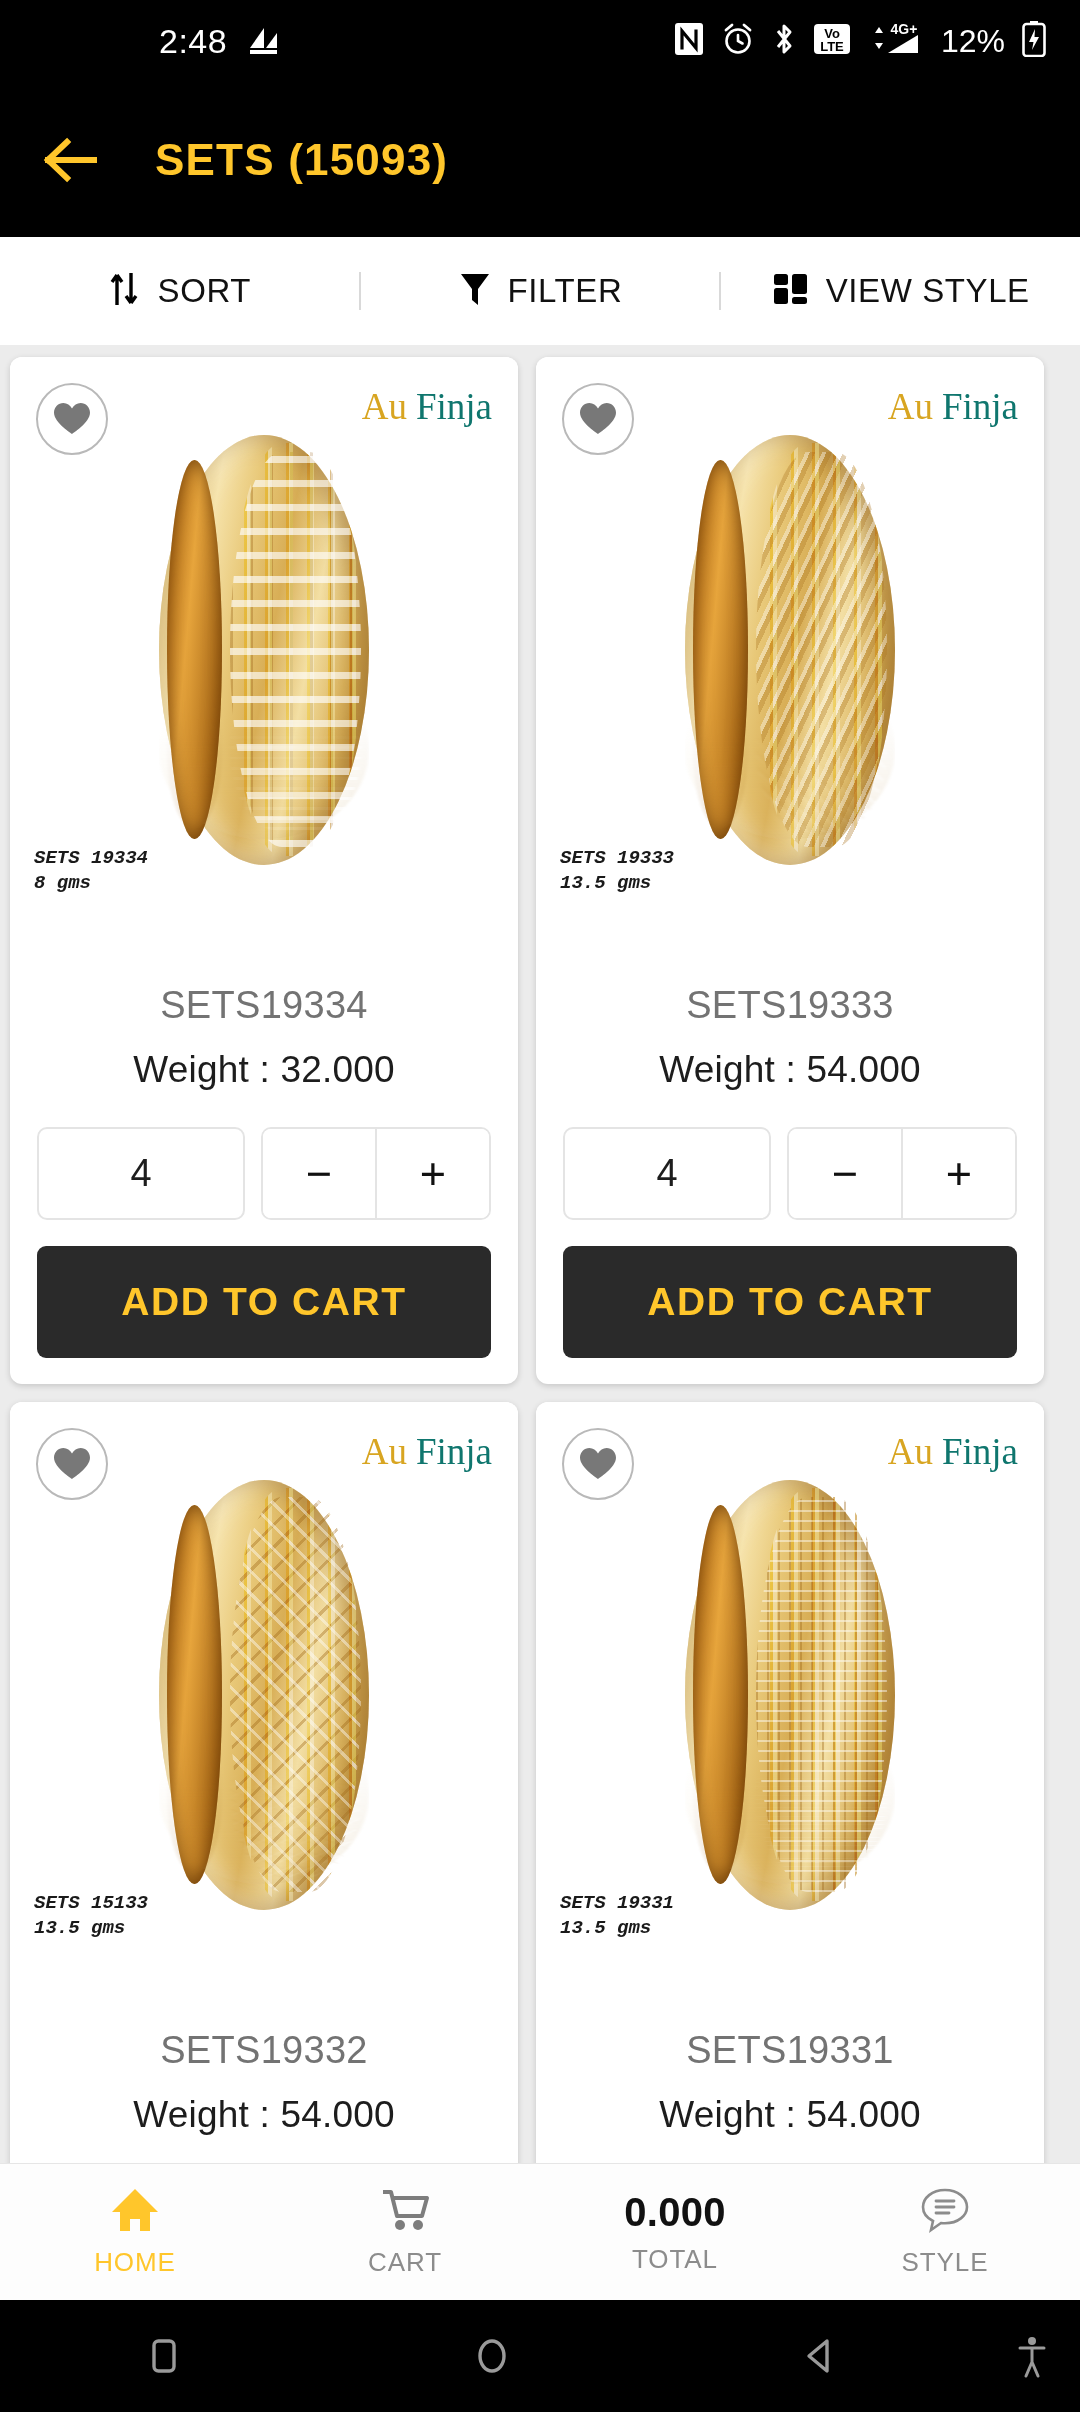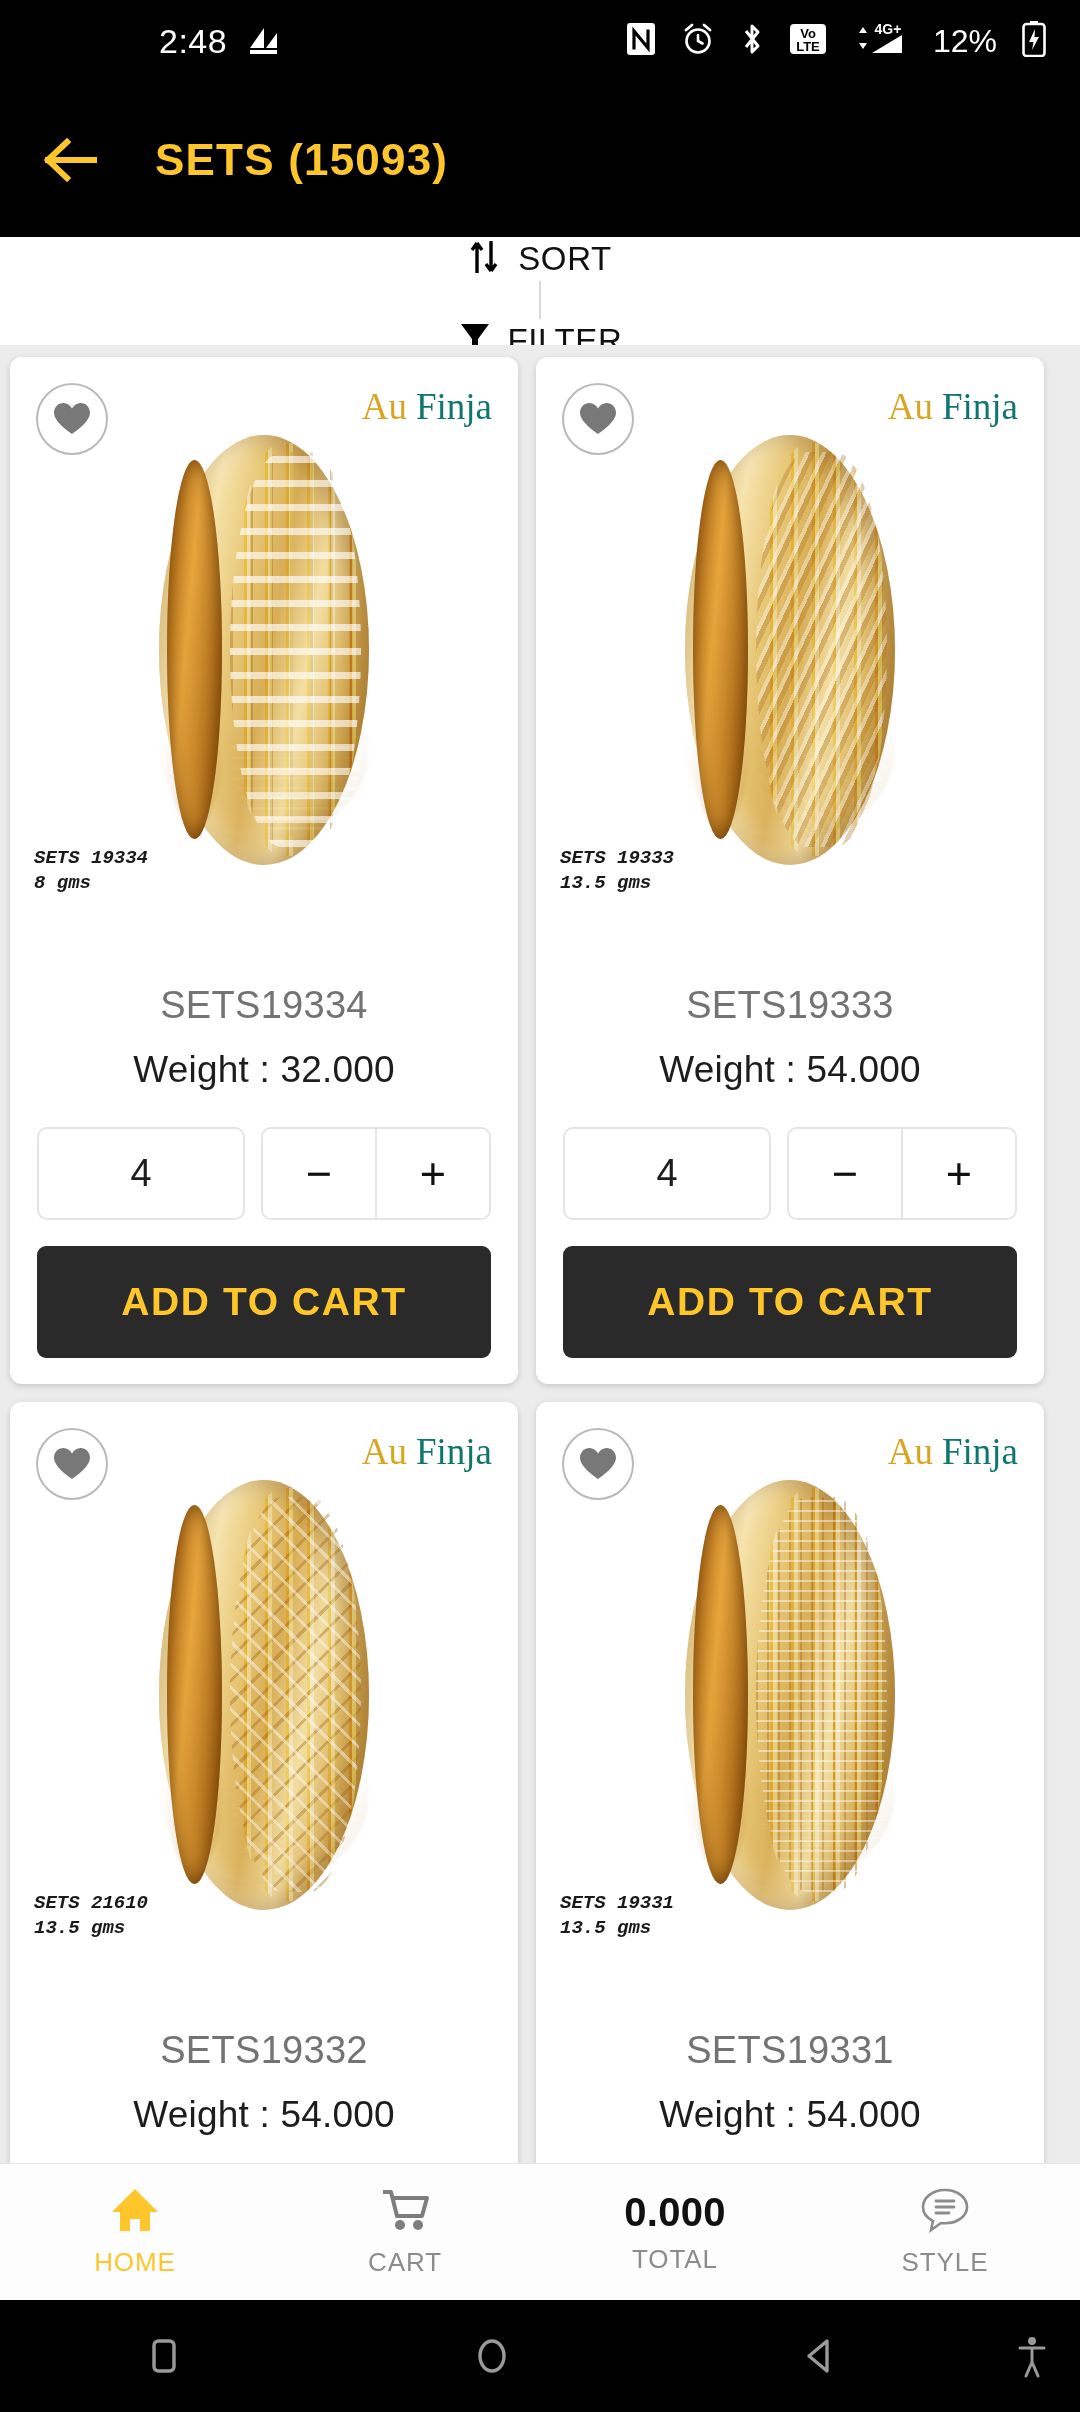--- a/index.html
+++ b/index.html
@@ -12,39 +12,39 @@
   }
 
   
   .status-bar{
     height:82px; background:#000; color:#fff;
     display:flex; align-items:center; padding:12px 34px;
     position:relative;
   }
   .sb-time{ font-size:34px; font-weight:400; letter-spacing:.5px; margin-left:125px;}
   .sb-left-icons{ display:flex; align-items:center; gap:14px; margin-left:20px;}
-  .sb-right{ margin-left:auto; display:flex; align-items:center; gap:25px;}
+  .sb-right{ margin-left:auto; display:flex; align-items:center; gap:17px;}
   .sb-battery-text{ font-size:32px; letter-spacing:0; }
   .ico{ display:inline-block; }
 
   
   .app-bar{
     height:155px; background:#000;
     display:flex; align-items:center; padding:0 40px;
   }
   .back-arrow{ width:62px; height:62px; flex:none; }
   .app-title{
     color:#FFC62B; font-size:44px; font-weight:700;
     letter-spacing:1.2px; margin-left:53px;
   }
 
   
   .toolbar{
     height:108px; background:#fff;
-    display:flex; align-items:center;flex-direction:column;
+    display:flex; align-items:center;
   }
   .tb-item{
     flex:1; display:flex; align-items:center; justify-content:center;
     gap:16px; height:100%;
   }
   .tb-label{ font-size:33px; color:#111; letter-spacing:.6px; font-weight:400;}
   .tb-div{ width:2px; height:38px; background:#d9d9d9; flex:none;}
 
   
   .content{
@@ -425,21 +425,21 @@
         <div class="grooves"></div>
       </div>
       <div class="reflection">
         <div class="bangle" style="margin-top:0">
           <div class="ring"></div>
           <div class="hole"></div>
           <div class="tex t-diamond"></div>
         </div>
       </div>
       <div class="sku-overlay">
-        <div>SETS 21610</div>
+        <div>SETS 15133</div>
         <div>13.5 gms</div>
       </div>
     </div>
 
     <div class="card-info">
       <div class="p-code">SETS19332</div>
       <div class="p-weight">Weight : 54.000</div>
     </div>
 
     <div class="qty-row">

